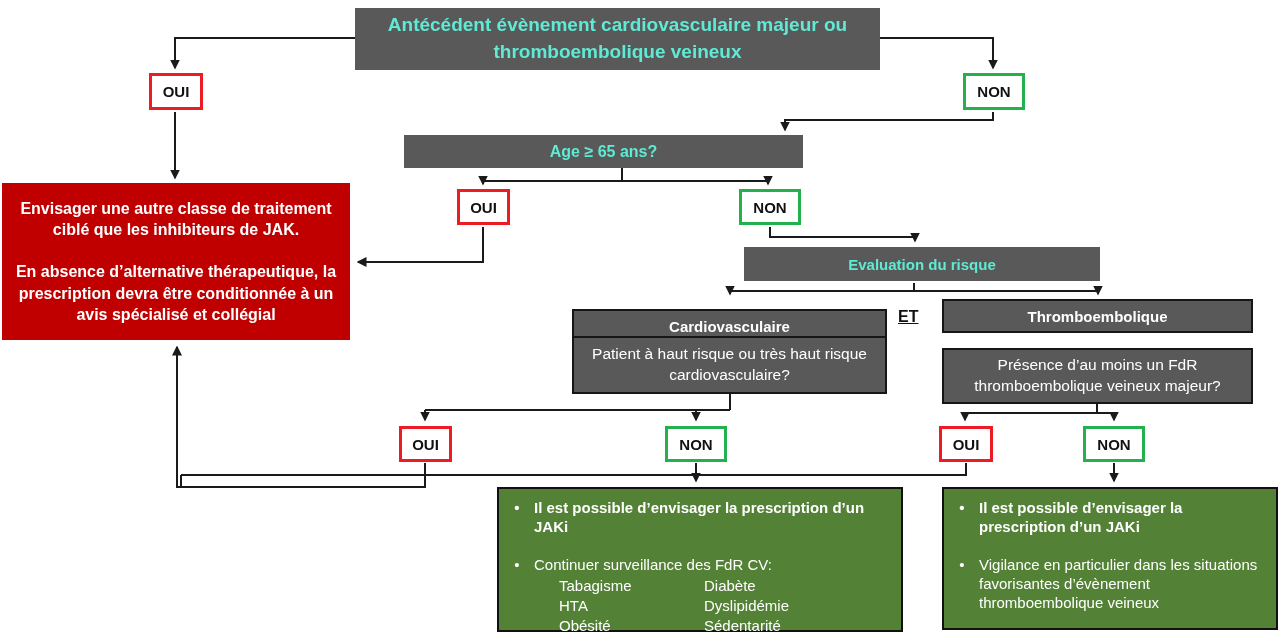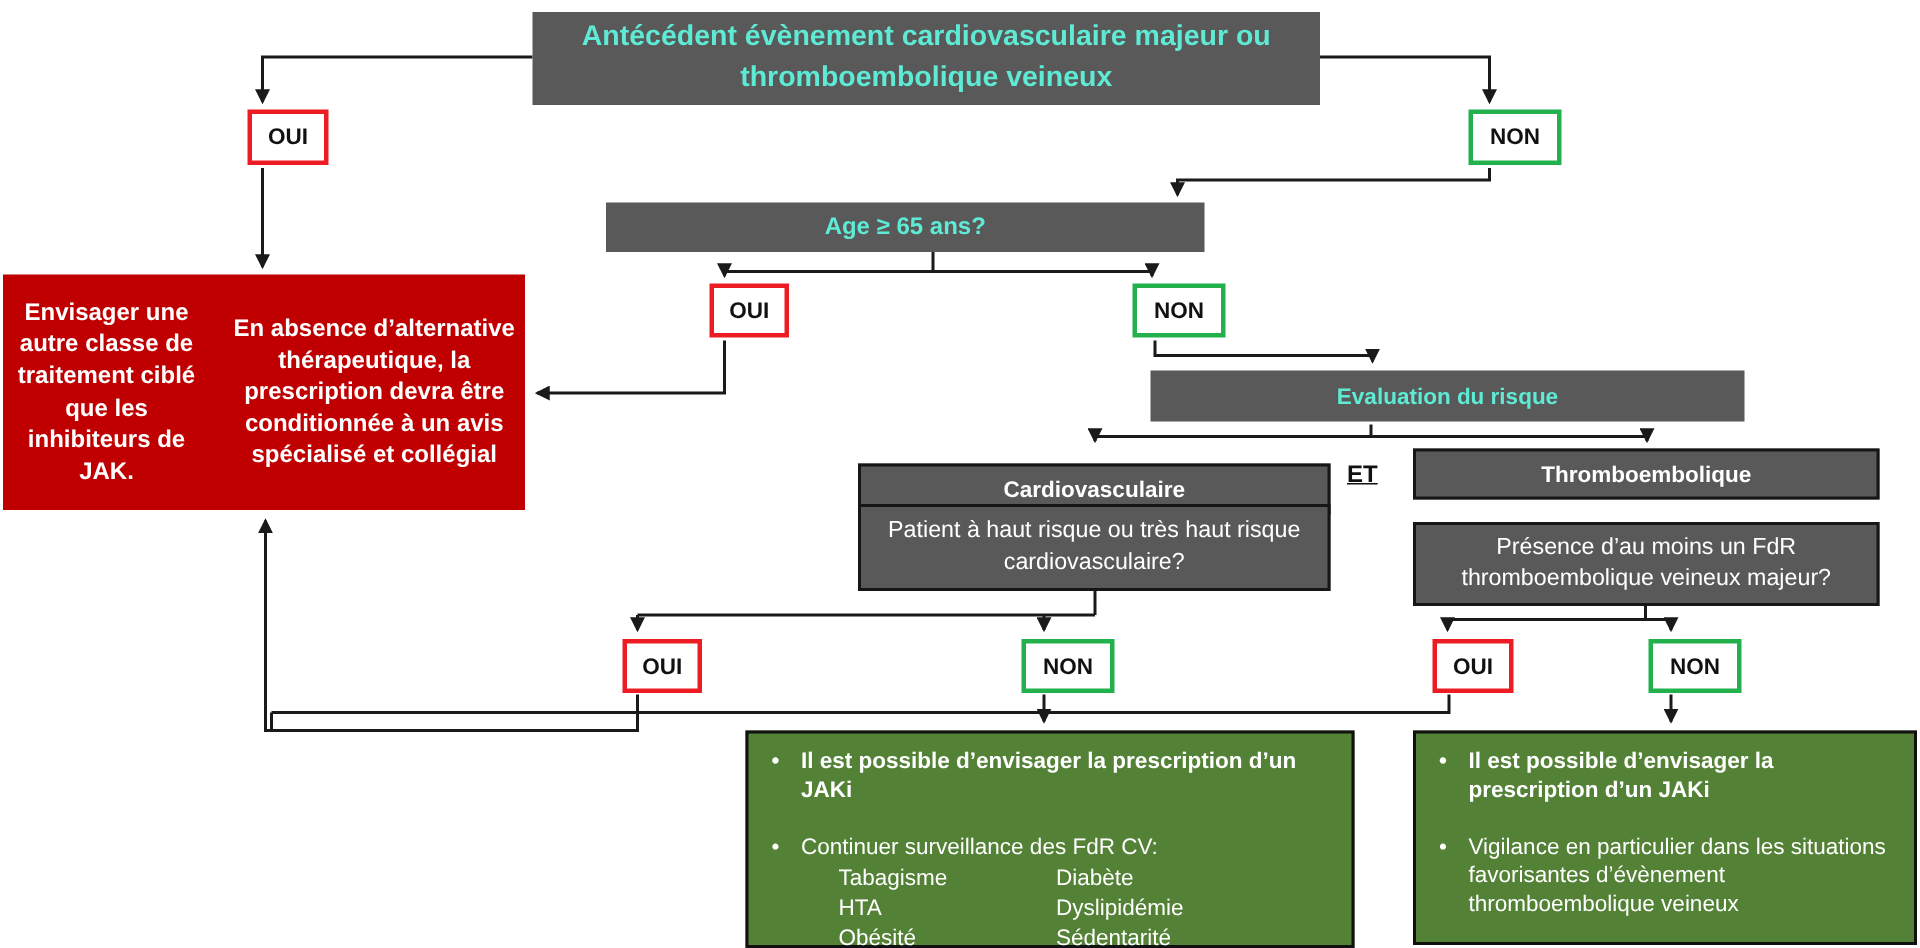--- a/index.html
+++ b/index.html
@@ -11,25 +11,25 @@
   .canvas{position:relative; width:1280px; height:632px; background:#ffffff; overflow:hidden;}
   .connectors{position:absolute; left:0; top:0; width:1280px; height:632px; pointer-events:none;}
   .node{position:absolute; display:flex; align-items:center; justify-content:center; text-align:center;}
   .gray{background:var(--box-gray); color:#5eead4;}
   .gray-bordered{background:var(--box-gray); color:#ffffff; border:2px solid #161616;}
   .title-box{font-size:19px; font-weight:bold; line-height:1.4; padding:0 10px;}
   .age-box{font-size:16px; font-weight:bold;}
   .eval-box{font-size:15px; font-weight:bold;}
   .hdr-box{font-size:15px; font-weight:bold;}
   .question-box{font-size:15.5px; font-weight:400; line-height:1.35; padding:2px 14px;}
-  .decision{background:#ffffff; color:#111111; font-size:15px; font-weight:bold;margin-left:16px;}
+  .decision{background:#ffffff; color:#111111; font-size:15px; font-weight:bold;}
   .decision.oui{border:3px solid var(--oui-border);}
   .decision.non{border:3px solid var(--non-border);}
   .red-box{background:var(--box-red); color:#ffffff; font-size:16px; font-weight:bold;
-           line-height:1.32; padding:8px 6px; flex-direction:row; justify-content:center; gap:21px;}
+           line-height:1.32; padding:8px 6px; flex-direction:column; justify-content:center; gap:21px;}
   .green-box{background:var(--box-green); color:#ffffff; border:2.5px solid #111111;
              font-size:15px; line-height:1.27; display:block; text-align:left; padding:9px 12px 8px 13px;}
   .bullet-row{display:flex; gap:12px; margin-bottom:2px;}
   .bullet-glyph{flex:0 0 10px; text-align:center;}
   .b1{font-weight:bold;}
   .spacer{height:17px;}
   .fdr-grid{margin-left:47px; display:grid; grid-template-columns:145px auto; row-gap:1px;}
   .et{position:absolute; font-size:16px; font-weight:bold; color:#111111;text-decoration:underline;}
 </style>
 </head>
@@ -94,21 +94,21 @@
   </div>
   <div class="node decision non" style="left:739px; top:189px; width:62px; height:36px;">
     <span>NON</span>
   </div>
 
   <div class="node red-box" style="left:2px; top:183px; width:348px; height:157px;">
     <span>Envisager une autre classe de traitement ciblé que les inhibiteurs de JAK.</span>
     <span>En absence d’alternative thérapeutique, la prescription devra être conditionnée à un avis spécialisé et collégial</span>
   </div>
 
-  <div class="node gray eval-box" style="left:767px; top:247px; width:396px; height:34px;">
+  <div class="node gray eval-box" style="left:744px; top:247px; width:356px; height:34px;">
     <span>Evaluation du risque</span>
   </div>
 
   <div class="node gray-bordered hdr-box" style="left:572px; top:309px; width:315px; height:34px;">
     <span>Cardiovasculaire</span>
   </div>
   <div class="node gray-bordered question-box" style="left:572px; top:336px; width:315px; height:58px;">
     <span>Patient à haut risque ou très haut risque cardiovasculaire?</span>
   </div>
 

